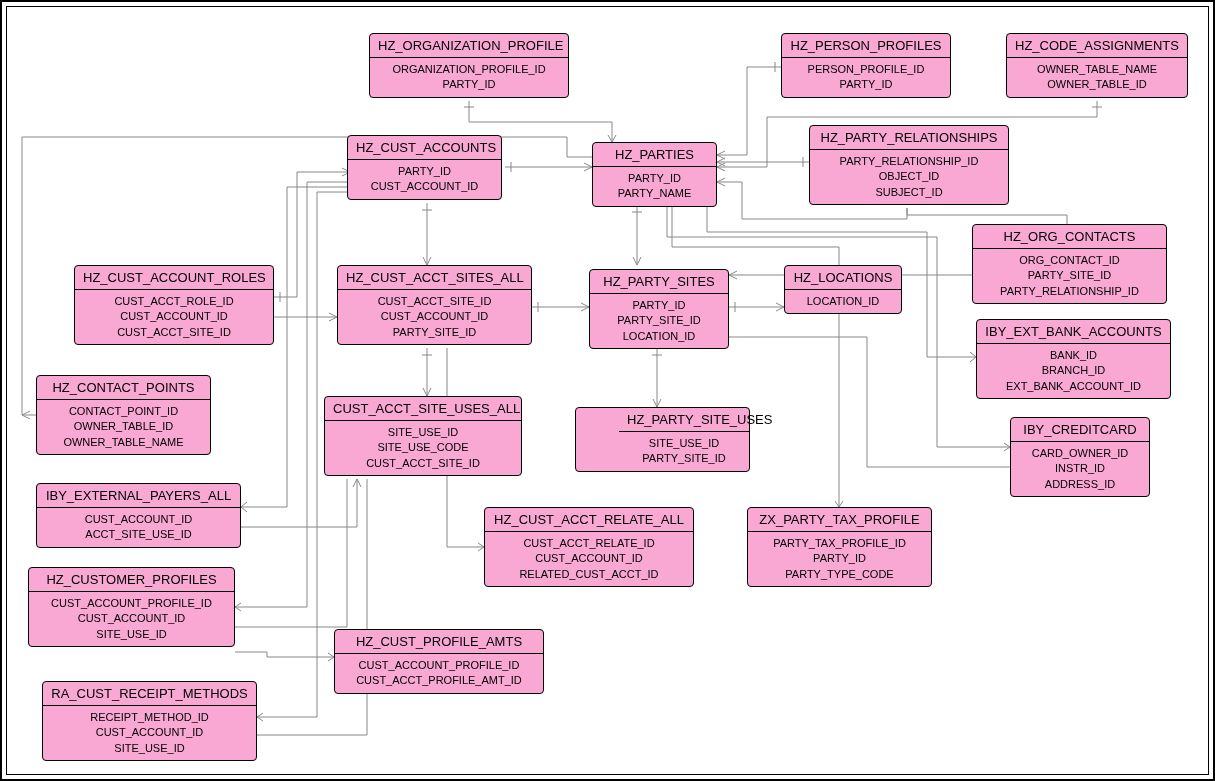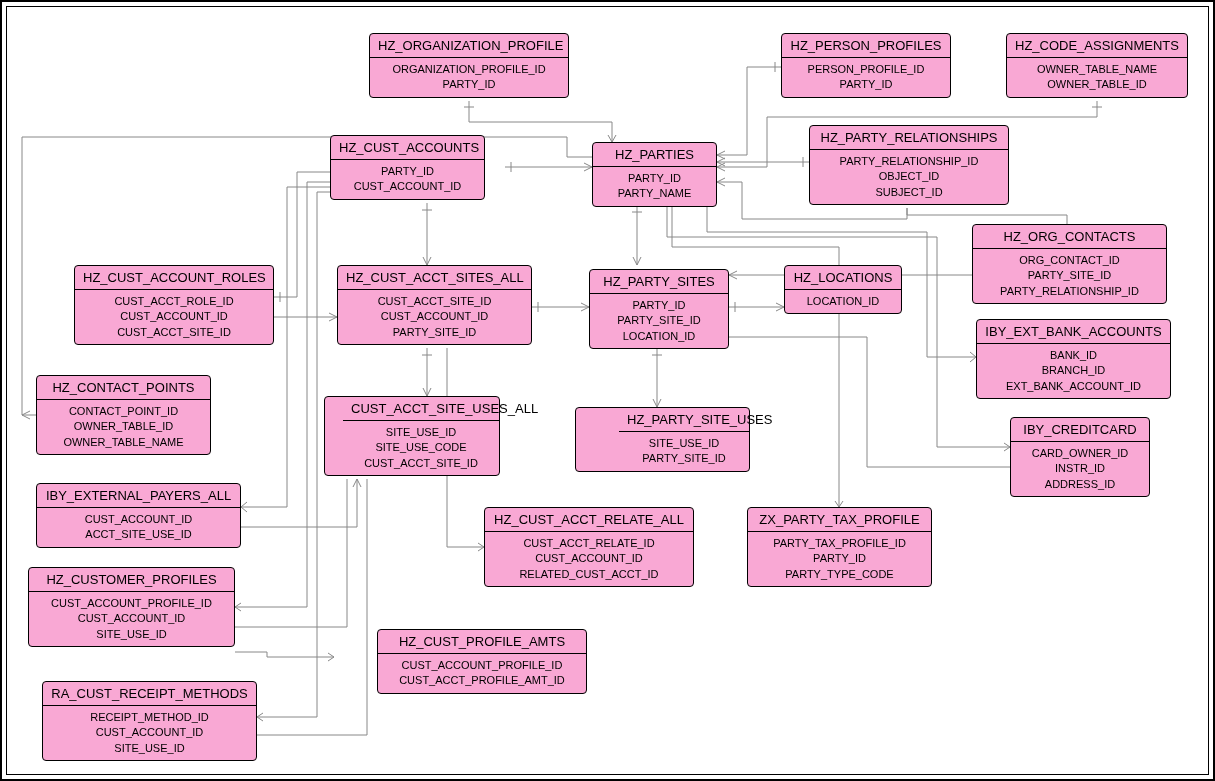--- a/index.html
+++ b/index.html
@@ -172,21 +172,21 @@
             <div>PARTY_ID</div>
           </div>
         </div>
         <div class="entity" style="left: 999px; top: 26px; width: 182px;">
           <div class="entity-title">HZ_CODE_ASSIGNMENTS</div>
           <div class="entity-body">
             <div>OWNER_TABLE_NAME</div>
             <div>OWNER_TABLE_ID</div>
           </div>
         </div>
-        <div class="entity" style="left: 323px; top: 128px; width: 155px;">
+        <div class="entity" style="left: 340px; top: 128px; width: 155px;">
           <div class="entity-title">HZ_CUST_ACCOUNTS</div>
           <div class="entity-body">
             <div>PARTY_ID</div>
             <div>CUST_ACCOUNT_ID</div>
           </div>
         </div>
         <div class="entity" style="left: 585px; top: 135px; width: 125px;">
           <div class="entity-title">HZ_PARTIES</div>
           <div class="entity-body">
             <div>PARTY_ID</div>
@@ -248,21 +248,21 @@
           </div>
         </div>
         <div class="entity" style="left: 29px; top: 368px; width: 175px;">
           <div class="entity-title">HZ_CONTACT_POINTS</div>
           <div class="entity-body">
             <div>CONTACT_POINT_ID</div>
             <div>OWNER_TABLE_ID</div>
             <div>OWNER_TABLE_NAME</div>
           </div>
         </div>
-        <div class="entity" style="left: 317px; top: 389px; width: 176px; padding-left: 18px;">
+        <div class="entity" style="left: 317px; top: 389px; width: 198px;">
           <div class="entity-title">CUST_ACCT_SITE_USES_ALL</div>
           <div class="entity-body">
             <div>SITE_USE_ID</div>
             <div>SITE_USE_CODE</div>
             <div>CUST_ACCT_SITE_ID</div>
           </div>
         </div>
         <div class="entity" style="left: 568px; top: 400px; width: 175px; padding-left: 43px;">
           <div class="entity-title">HZ_PARTY_SITE_USES</div>
           <div class="entity-body">
@@ -302,21 +302,21 @@
           </div>
         </div>
         <div class="entity" style="left: 21px; top: 560px; width: 207px;">
           <div class="entity-title">HZ_CUSTOMER_PROFILES</div>
           <div class="entity-body">
             <div>CUST_ACCOUNT_PROFILE_ID</div>
             <div>CUST_ACCOUNT_ID</div>
             <div>SITE_USE_ID</div>
           </div>
         </div>
-        <div class="entity" style="left: 327px; top: 622px; width: 210px; margin-left: 43px;">
+        <div class="entity" style="left: 327px; top: 622px; width: 210px;">
           <div class="entity-title">HZ_CUST_PROFILE_AMTS</div>
           <div class="entity-body">
             <div>CUST_ACCOUNT_PROFILE_ID</div>
             <div>CUST_ACCT_PROFILE_AMT_ID</div>
           </div>
         </div>
         <div class="entity" style="left: 35px; top: 674px; width: 215px;">
           <div class="entity-title">RA_CUST_RECEIPT_METHODS</div>
           <div class="entity-body">
             <div>RECEIPT_METHOD_ID</div>

